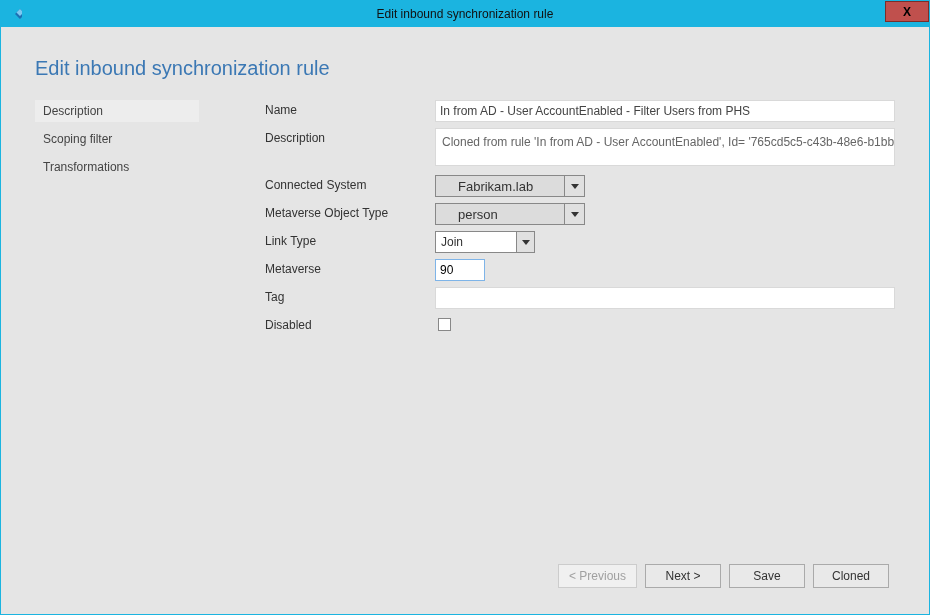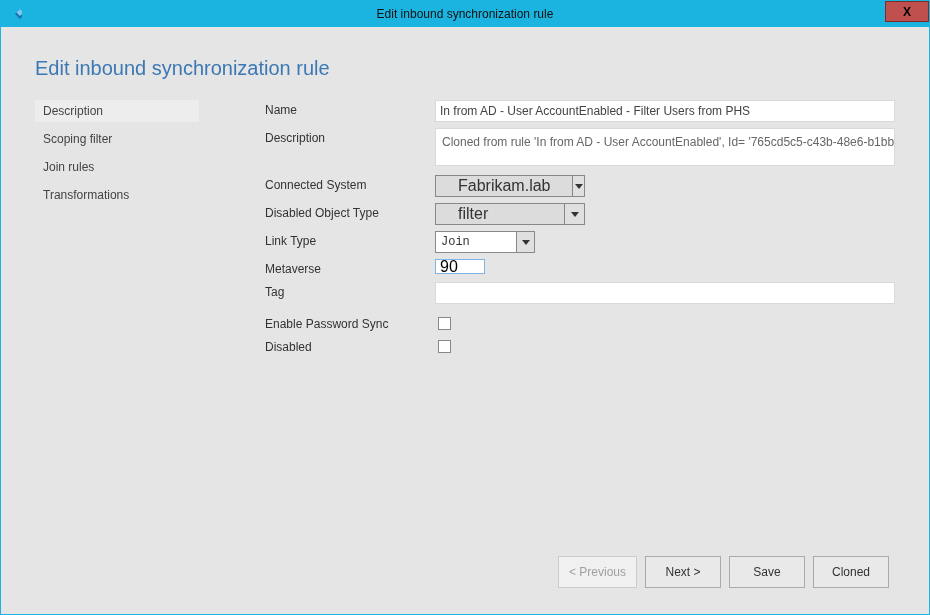--- a/index.html
+++ b/index.html
@@ -124,36 +124,35 @@
   .select-disabled {
     width: 150px;
     height: 22px;
     display: flex;
     border: 1px solid #888;
   }
   .select-disabled .sel-val {
     flex: 1;
     background: #dcdcdc;
     padding: 2px 22px;
-    font-size: 16px;
+    font-size: 13px;
     color: #333;
     display: flex; align-items: center;
   }
   .select-disabled .sel-btn {
     width: 20px;
     background: #e0e0e0;
     border-left: 1px solid #888;
     display: flex; align-items: center; justify-content: center;
   }
   .select-enabled {
     width: 100px;
     height: 22px;
     display: flex;
     border: 1px solid #888;
-    font-family: Liberation Mono, monospace;
   }
   .select-enabled .sel-val {
     flex: 1;
     background: #fff;
     padding: 2px 5px;
     font-size: 12px;
     display: flex; align-items: center;
   }
   .select-enabled .sel-btn {
     width: 18px;
@@ -162,24 +161,24 @@
     display: flex; align-items: center; justify-content: center;
   }
   .triangle-down {
     width: 0; height: 0;
     border-left: 4px solid transparent;
     border-right: 4px solid transparent;
     border-top: 5px solid #333;
   }
   .input-small {
     width: 50px;
-    height: 15px;
+    height: 22px;
     border: 1px solid #7eb4e8;
     padding: 2px 4px;
-    font-size: 16px;
+    font-size: 12px;
     font-family: inherit;
   }
   .input-tag {
     width: 460px;
     height: 22px;
     border: 1px solid #d9d9d9;
     padding: 2px 4px;
     font-size: 12px;
     font-family: inherit;
     background: #fff;
@@ -192,21 +191,21 @@
     margin-left: 3px;
   }
   .footer {
     display: flex;
     justify-content: flex-end;
     gap: 8px;
     padding: 8px 6px 8px 0;
   }
   .btn {
     min-width: 76px;
-    height: 32px;
+    height: 24px;
     background: #e9e9e9;
     border: 1px solid #aaa;
     font-size: 12px;
     font-family: inherit;
     color: #333;
     cursor: pointer;
     padding: 0 10px;
   }
   .btn.disabled {
     color: #a0a0a0;
@@ -237,23 +236,20 @@
 
       <div class="body">
         <div class="sidebar">
           <div class="sidebar-item active">
             <span>Description</span>
           </div>
           <div class="sidebar-item">
             <span>Scoping filter</span>
           </div>
           <div class="sidebar-item">
-            <span>Join rules</span>
-          </div>
-          <div class="sidebar-item">
             <span>Transformations</span>
           </div>
         </div>
 
         <div class="form">
 
           <div class="row">
             <div class="label">Name</div>
             <div class="field">
               <input class="input-text" value="In from AD - User AccountEnabled - Filter Users from PHS" style="">
@@ -274,24 +270,24 @@
                 <div class="sel-val">Fabrikam.lab</div>
                 <div class="sel-btn">
                     <div class="triangle-down"></div>
                   </div>
               </div>
             </div>
           </div>
 
 
           <div class="row">
-            <div class="label">Disabled Object Type</div>
+            <div class="label">Metaverse Object Type</div>
             <div class="field">
               <div class="select-disabled">
-                <div class="sel-val">filter</div>
+                <div class="sel-val">person</div>
                 <div class="sel-btn">
                     <div class="triangle-down"></div>
                   </div>
               </div>
             </div>
           </div>
 
           <div class="row">
             <div class="label">Link Type</div>
             <div class="field">
@@ -311,26 +307,20 @@
             </div>
           </div>
 
           <div class="row">
             <div class="label">Tag</div>
             <div class="field">
               <input class="input-tag" value="" style="">
             </div>
           </div>
 
-          <div class="row" style="margin-top:10px;">
-            <div class="label">Enable Password Sync</div>
-            <div class="field">
-              <div class="checkbox"></div>
-            </div>
-          </div>
 
           <div class="row">
             <div class="label">Disabled</div>
             <div class="field">
               <div class="checkbox"></div>
             </div>
           </div>
 
         </div>
       </div>

